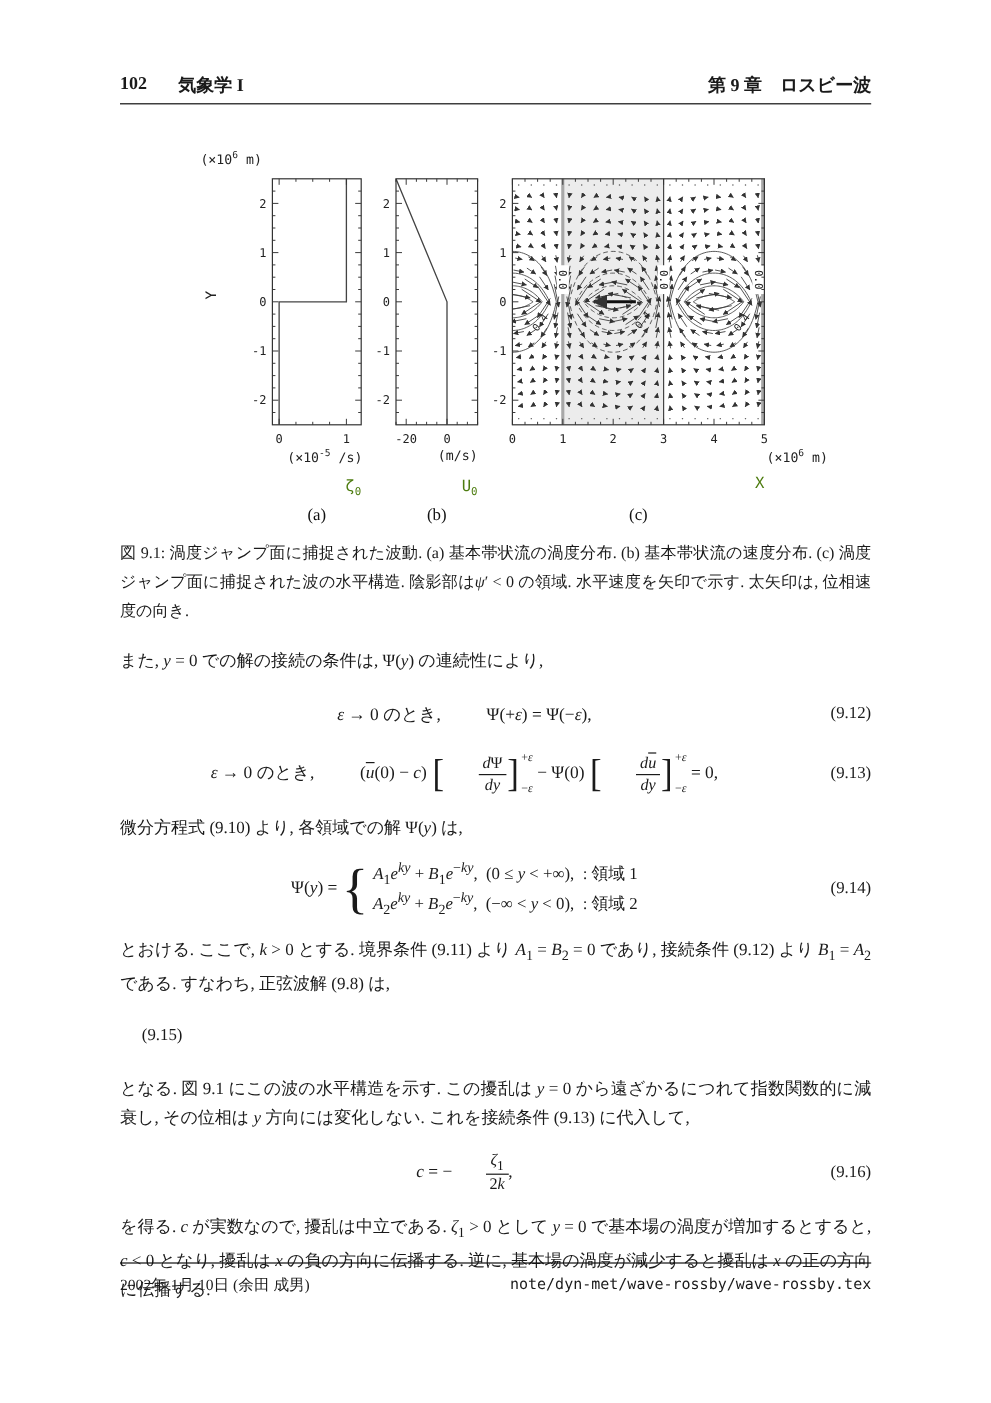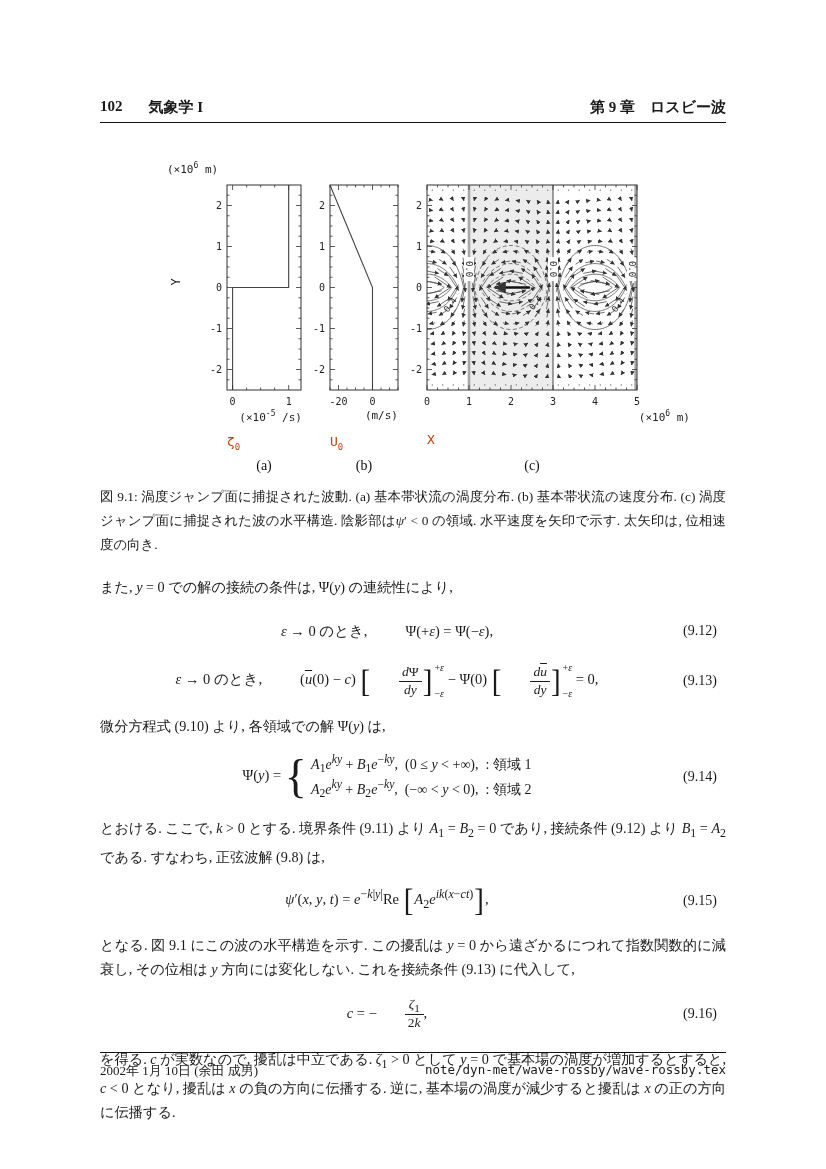--- a/index.html
+++ b/index.html
@@ -5,42 +5,42 @@
   * { margin:0; padding:0; box-sizing:border-box; }
   html,body { background:#ffffff; }
   .page {
     position:relative; width:826px; height:1169px; margin:0 auto;
     background:#fff; overflow:hidden; color:#1a1a1a;
     font-family:"Liberation Serif","DejaVu Serif",serif;
   }
   .content { padding:0 100px; }
   
   .header {
-    margin-top:98px; display:flex; justify-content:space-between; align-items:flex-end;
+    margin-top:62px; display:flex; justify-content:space-between; align-items:flex-end;
     border-bottom:1.6px solid #111; padding-bottom:5px;
     font-weight:bold; font-size:15px;gap:24px;
   }
   .header .left { display:flex; gap:26px; }
   
   .figure-block { position:relative; width:826px; height:332px; margin-top:30px; }
   .figure-block svg { position:absolute; left:0; top:0; }
   .fig-label { position:absolute; font-family:"DejaVu Sans Mono","Liberation Mono",monospace; font-size:11px; color:#222; }
   .fig-label sup { font-size:8px; }
   .fig-ylabel { position:absolute; font-family:"DejaVu Sans Mono","Liberation Mono",monospace; font-size:12px; transform:rotate(-90deg); color:#222; }
-  .fig-qty { position:absolute; text-align:left; font-family:"DejaVu Sans Mono","Liberation Mono",monospace; font-size:13px; color:#c2410c; }
+  .fig-qty { position:absolute; text-align:right; font-family:"DejaVu Sans Mono","Liberation Mono",monospace; font-size:13px; color:#4d7c0f; }
   .fig-qty sub { font-size:9px; }
   .fig-letter { position:absolute; text-align:center; font-size:14px; color:#111; }
   
   .caption { font-size:13.4px; line-height:24px; text-align:justify; }
   
   .body-blocks { margin-top:18px; }
   .para { font-size:14.2px; line-height:24px; margin-top:13px; text-align:justify; }
   .eq { display:flex; align-items:center; margin:15px 0; min-height:34px; }
   .eq .eqc { flex:1; text-align:center; font-size:14.5px; }
-  .eq .eqn { width:52px; text-align:center; font-size:14px; }
+  .eq .eqn { width:52px; text-align:right; font-size:14px; }
   .gap { display:inline-block; width:38px; }
   .ol { text-decoration:overline; }
   .sqb { display:inline-block; font-size:29px; font-weight:300; vertical-align:middle; transform:scaleY(1.12); line-height:1; padding:0 1px; }
   .frac { display:inline-block; text-align:center; vertical-align:middle; font-size:13.5px; line-height:1.25;margin-left:28px; }
   .frac .num { display:block; border-bottom:1px solid #1a1a1a; padding:0 3px; }
   .frac .den { display:block; padding:0 3px; }
   .lims { display:inline-flex; flex-direction:column; justify-content:space-between; height:36px; font-size:10px; vertical-align:middle; line-height:1; padding-left:1px; }
   .brace { display:inline-block; font-size:46px; font-weight:200; vertical-align:middle; line-height:0.9; padding-right:4px; }
   .cases { display:inline-flex; flex-direction:column; text-align:right; vertical-align:middle; gap:3px; font-size:14px; }
   
@@ -769,21 +769,20 @@
         <div class="para">微分方程式 (9.10) より, 各領域での解 Ψ(<i>y</i>) は,</div>
         <div class="eq">
           <span class="eqc">Ψ(<i>y</i>) = <span class="brace">{</span><span class="cases">
               <span><i>A</i><sub>1</sub><i>e</i><sup><i>ky</i></sup> + <i>B</i><sub>1</sub><i>e</i><sup>−<i>ky</i></sup>,&nbsp;&nbsp;(0 ≤ <i>y</i> &lt; +∞),&nbsp;&nbsp;: 領域 1</span>
               <span><i>A</i><sub>2</sub><i>e</i><sup><i>ky</i></sup> + <i>B</i><sub>2</sub><i>e</i><sup>−<i>ky</i></sup>,&nbsp;&nbsp;(−∞ &lt; <i>y</i> &lt; 0),&nbsp;&nbsp;: 領域 2</span>
             </span></span>
           <span class="eqn">(9.14)</span>
         </div>
         <div class="para">とおける. ここで, <i>k</i> &gt; 0 とする. 境界条件 (9.11) より <i>A</i><sub>1</sub> = <i>B</i><sub>2</sub> = 0 であり, 接続条件 (9.12) より <i>B</i><sub>1</sub> = <i>A</i><sub>2</sub> である. すなわち, 正弦波解 (9.8) は,</div>
         <div class="eq">
-          <span class="eqc"><i>ψ</i>′(<i>x</i>, <i>y</i>, <i>t</i>) = <i>e</i><sup>−<i>k</i>|<i>y</i>|</sup>Re <span class="sqb">[</span><i>A</i><sub>2</sub><i>e</i><sup><i>ik</i>(<i>x</i>−<i>ct</i>)</sup><span class="sqb">]</span>,</span>
           <span class="eqn">(9.15)</span>
         </div>
         <div class="para">となる. 図 9.1 にこの波の水平構造を示す. この擾乱は <i>y</i> = 0 から遠ざかるにつれて指数関数的に減衰し, その位相は <i>y</i> 方向には変化しない. これを接続条件 (9.13) に代入して,</div>
         <div class="eq">
           <span class="eqc"><i>c</i> = −<span class="frac"><span class="num"><i>ζ</i><sub>1</sub></span><span class="den">2<i>k</i></span></span>,</span>
           <span class="eqn">(9.16)</span>
         </div>
         <div class="para">を得る. <i>c</i> が実数なので, 擾乱は中立である. <i>ζ</i><sub>1</sub> &gt; 0 として <i>y</i> = 0 で基本場の渦度が増加するとすると, <i>c</i> &lt; 0 となり, 擾乱は <i>x</i> の負の方向に伝播する. 逆に, 基本場の渦度が減少すると擾乱は <i>x</i> の正の方向に伝播する.</div>
       </div>
   </div>

